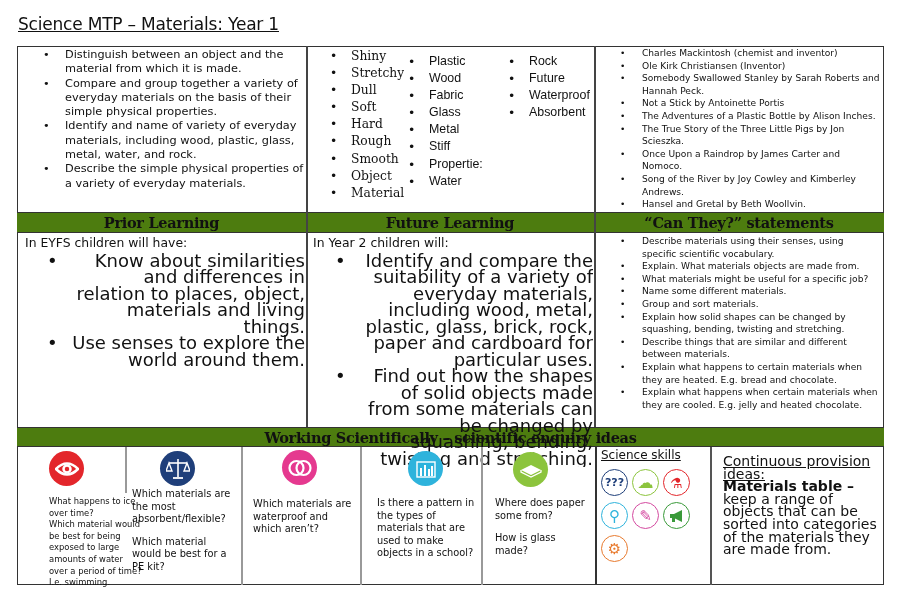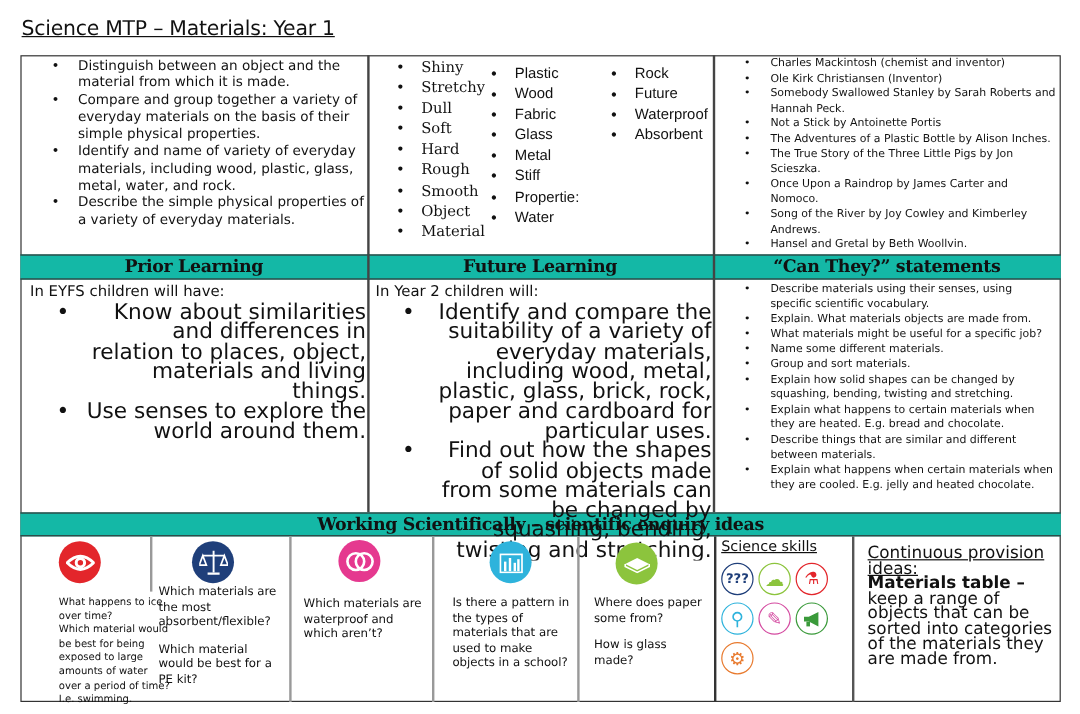--- a/index.html
+++ b/index.html
@@ -13,21 +13,21 @@
   }
 
   .frame {
     position: absolute; left: 17px; top: 46px; width: 867px; height: 539px;
     border: 1.5px solid #333;
   }
 
   .vline { position: absolute; background: #444; width: 1.5px; }
 
   .band {
-    position: absolute; background: #14b8a6; border-top: 1.5px solid #333; border-bottom: 1.5px solid #333;
+    position: absolute; background: #4d7c0f; border-top: 1.5px solid #333; border-bottom: 1.5px solid #333;
   }
   .band-label {
     position: absolute; top: 0; height: 100%; display: flex; align-items: center; justify-content: center;
     font-family: "DejaVu Serif", serif; font-weight: bold; font-size: 14.5px; color: #111; letter-spacing: -0.3px;
   }
 
   .cell { position: absolute; overflow: hidden; }
   ul { list-style: none; }
   li { position: relative; }
   li::before {
@@ -182,22 +182,22 @@
 </div>
 
 <div class="cell canthey">
   <ul>
     <li>Describe materials using their senses, using specific scientific vocabulary.</li>
     <li>Explain. What materials objects are made from.</li>
     <li>What materials might be useful for a specific job?</li>
     <li>Name some different materials.</li>
     <li>Group and sort materials.</li>
     <li>Explain how solid shapes can be changed by squashing, bending, twisting and stretching.</li>
+    <li>Describe things that are similar and different between materials.</li>
     <li>Explain what happens to certain materials when they are heated. E.g. bread and chocolate.</li>
-    <li>Describe things that are similar and different between materials.</li>
     <li>Explain what happens when certain materials when they are cooled. E.g. jelly and heated chocolate.</li>
   </ul>
 </div>
 
 <div class="vline" style="left:125px; top:447px; height:46px; background:#999;"></div>
 <div class="vline" style="left:241px; top:447px; height:138px; background:#999;"></div>
 <div class="vline" style="left:360px; top:447px; height:138px; background:#999;"></div>
 <div class="vline" style="left:481px; top:447px; height:138px; background:#999;"></div>
 <div class="vline" style="left:595px; top:447px; height:138px; background:#333;"></div>
 <div class="vline" style="left:710px; top:447px; height:138px; background:#555;"></div>

